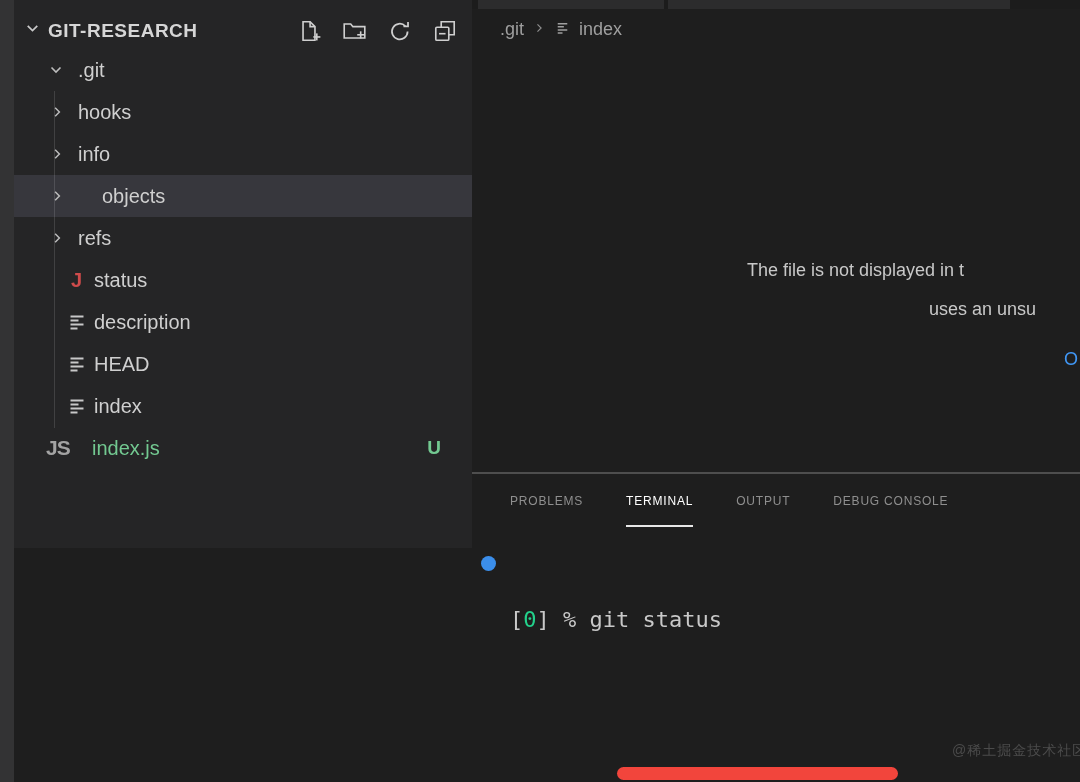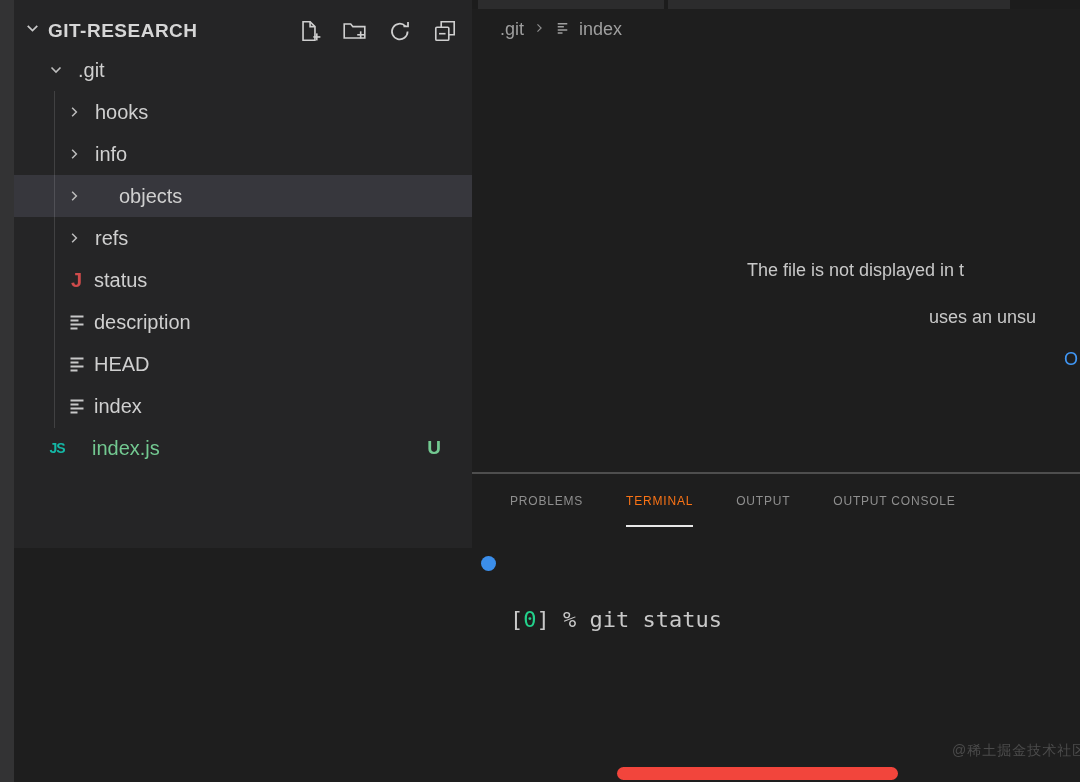--- a/index.html
+++ b/index.html
@@ -19,50 +19,50 @@
   .sb-actions{margin-left:auto;display:flex;gap:19px;align-items:center;}
   .sb-actions svg{display:block;cursor:pointer;}
 
   .tree{position:relative;}
   .indent-guide{position:absolute;left:40px;top:42px;width:1px;height:337px;background:rgba(255,255,255,.13);z-index:2;}
   .row{height:42px;display:flex;align-items:center;font-size:20px;color:#cfcfcf;cursor:pointer;position:relative;}
   .row.selected{background:#37373d;gap:24px;}
   .row .chev{flex:0 0 auto;display:flex;}
   .lbl{white-space:nowrap;}
   .row.r-git{padding-left:34px;}        .row.r-git .lbl{margin-left:14px;}
-  .row.r-folder{padding-left:53px;align-items:center;}     .row.r-folder .lbl{margin-left:13px;}
+  .row.r-folder{padding-left:36px;align-items:center;}     .row.r-folder .lbl{margin-left:13px;}
   .row.r-doc{padding-left:51px;}        .row.r-doc .lbl{margin-left:6px;}
   .row.r-js{padding-left:32px;}         .row.r-js .lbl{margin-left:24px;}
   .row.r-txt{padding-left:36px;}        .row.r-txt .lbl{margin-left:6px;}
   .lbl-green{color:#73c991;}
   .lbl-orange{color:#e2c08d;}
   .badge{margin-left:auto;margin-right:31px;font-size:19px;font-weight:600;}
   .badge.u{color:#73c991;} .badge.m{color:#e2c08d;}
-  .ic-js{width:22px;text-align:center;font-weight:bold;font-size:14px;color:#14b8a6;letter-spacing:-1px;}
+  .ic-js{width:22px;text-align:center;font-weight:bold;font-size:21px;color:#a3a3a3;letter-spacing:-1px;}
   .ic-j{width:23px;text-align:center;font-weight:bold;font-size:20px;color:#cf4b4b;}
 
   
   .editor{position:absolute;left:472px;top:0;width:608px;height:472px;background:#1e1e1e;overflow:hidden;}
   .tabstrip{position:relative;height:9px;background:#1c1c1c;}
   .tabstub{position:absolute;top:0;height:9px;background:#2c2c2d;}
   .tabstub.t1{left:6px;width:186px;}
   .tabstub.t2{left:196px;width:342px;}
   .breadcrumb{height:40px;display:flex;align-items:center;padding-left:28px;gap:9px;font-size:18px;color:#9f9f9f;}
   .breadcrumb .crumb{cursor:pointer;}
   .msg{position:absolute;font-size:18px;color:#c8c8c8;white-space:nowrap;}
   .msg.l1{left:275px;top:260px;}
-  .msg.l2{left:457px;top:307px;}
+  .msg.l2{left:457px;top:299px;}
   .msg.link{left:592px;top:349px;color:#4097f5;cursor:pointer;}
 
   
   .panel{position:absolute;left:472px;top:472px;width:608px;height:310px;background:#1e1e1e;
          border-top:2px solid #4e4e4e;box-sizing:border-box;overflow:hidden;}
   .ptabs{height:54px;display:flex;align-items:center;padding-left:38px;gap:43px;white-space:nowrap;overflow:hidden;}
   .ptab{font-size:12px;letter-spacing:.8px;color:#8f8f8f;cursor:pointer;position:relative;height:54px;display:flex;align-items:center;}
-  .ptab.active{color:#f97316;}
+  .ptab.active{color:#ffffff;}
   .ptab.active::after{content:"";position:absolute;left:0;right:0;bottom:1px;height:2px;background:#e7e7e7;}
 
   .terminal{position:absolute;left:38px;top:78px;right:0;
             font-family:"DejaVu Sans Mono",monospace;font-size:22px;line-height:27px;
             color:#c9c9c9;white-space:pre;}
   .tline{height:27px;}
   .tgreen{color:#23d18b;}
   .dot{position:absolute;left:9px;top:82px;width:15px;height:15px;border-radius:50%;background:#3b8eea;}
   .redbar{position:absolute;left:145px;top:293px;width:281px;height:13px;border-radius:7px;background:#f2453c;}
   .watermark{position:absolute;left:480px;top:268px;font-size:14px;color:#4b4b4b;letter-spacing:1px;white-space:nowrap;}
@@ -219,21 +219,21 @@
   <div class="msg l1">The file is not displayed in t</div>
   <div class="msg l2">uses an unsu</div>
   <div class="msg link">O</div>
 </div>
 
 <div class="panel">
   <div class="ptabs">
     <div class="ptab">PROBLEMS</div>
     <div class="ptab active">TERMINAL</div>
     <div class="ptab">OUTPUT</div>
-    <div class="ptab">OUTPUT CONSOLE</div>
+    <div class="ptab">DEBUG CONSOLE</div>
   </div>
 
   <div class="dot"></div>
 
   <div class="terminal">
     <div class="tline"><span>[</span><span class="tgreen">0</span><span>] % git status</span></div>
     <div class="tline"></div>
     
     
     

